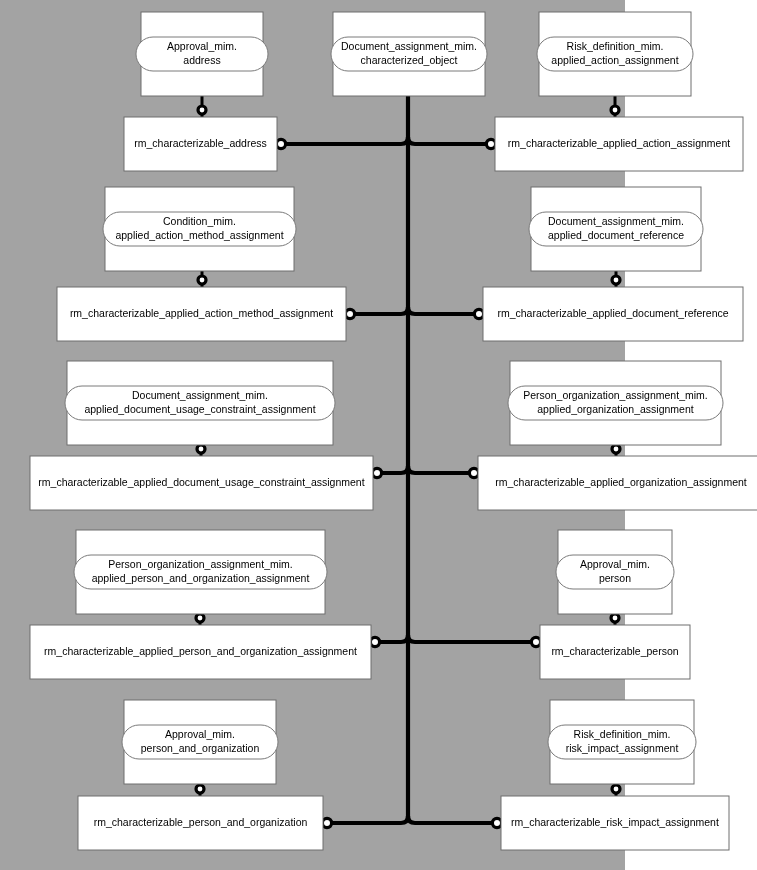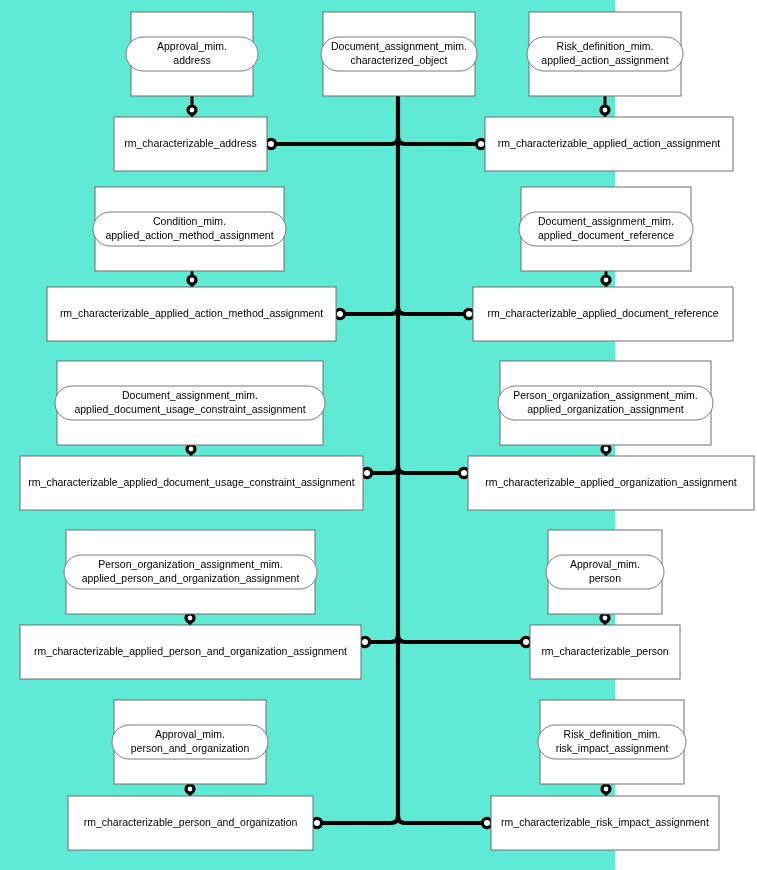--- a/index.html
+++ b/index.html
@@ -4,22 +4,23 @@
 <style>
   html, body {
     margin: 0;
     padding: 0;
     background: #ffffff;
   }
   #diagram-root {
     position: relative;
     width: 615px;
     height: 870px;
-    background: #5eead4;
+    background: #a3a3a3;
     font-family: "Liberation Sans", sans-serif;
+    padding-left: 10px;
   }
   svg.diagram {
     display: block;
     width: 757px;
     height: 870px;
   }
   .entity-frame {
     fill: #ffffff;
     stroke: #6e6e6e;
     stroke-width: 1;

